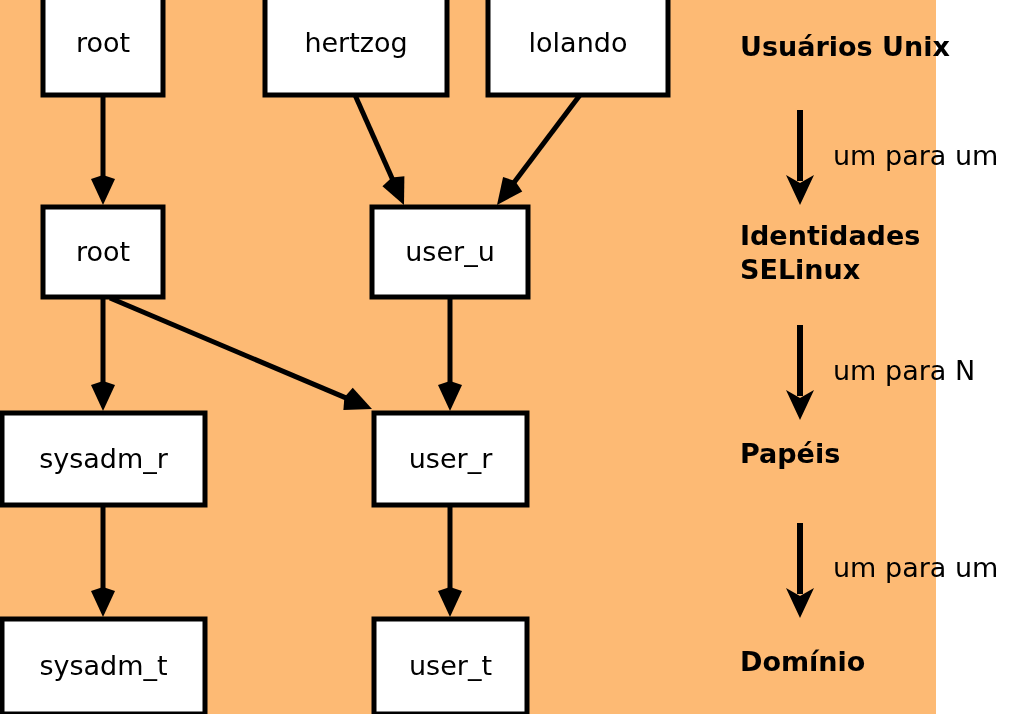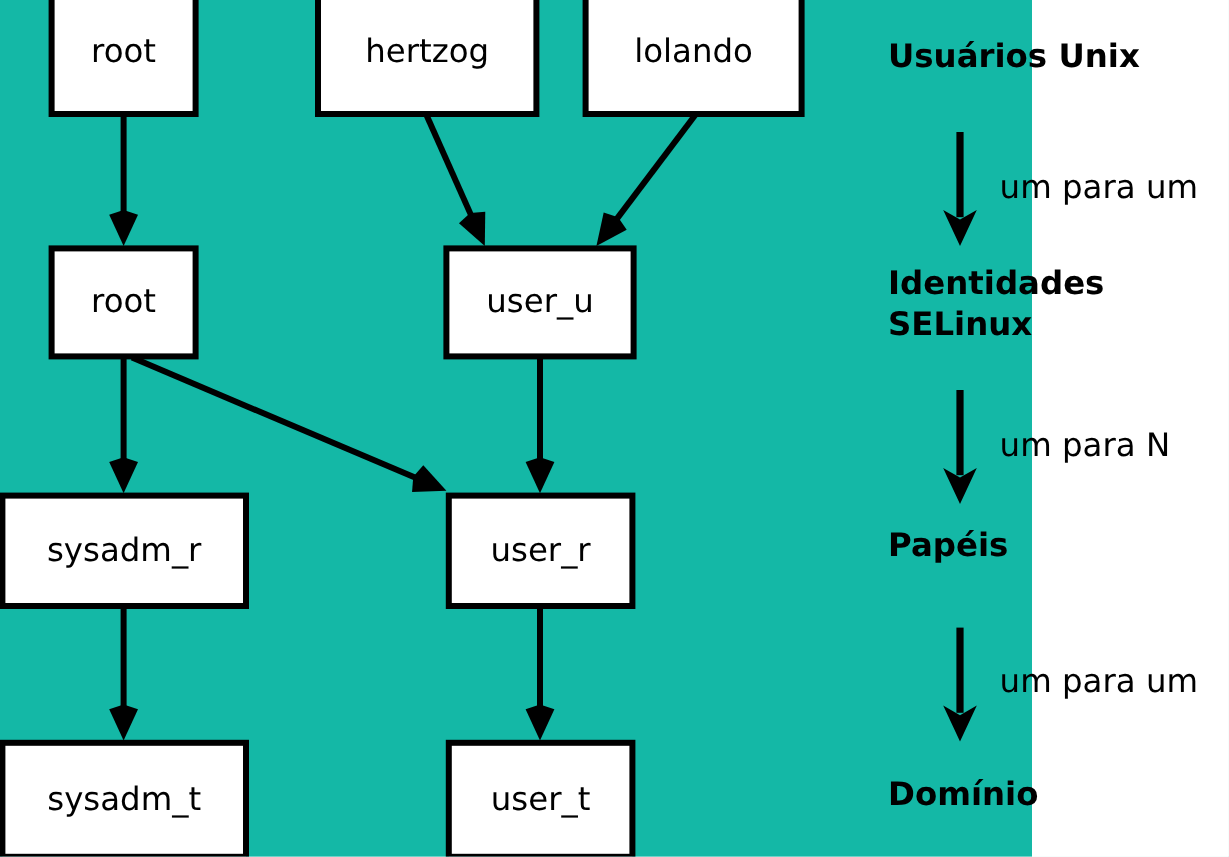--- a/index.html
+++ b/index.html
@@ -9,23 +9,23 @@
     background: #ffffff;
   }
   body {
     width: 1024px;
     height: 714px;
     overflow: hidden;
     font-family: "DejaVu Sans", sans-serif;
   }
   #diagram-root {
     position: relative;
-    width: 860px;
+    width: 936px;
     height: 714px;
-    background: #14b8a6;
+    background: #fdba74;
   }
   svg#diagram-canvas {
     position: absolute;
     top: 0;
     left: 0;
     width: 1024px;
     height: 714px;
     display: block;
   }
   .node-box {

